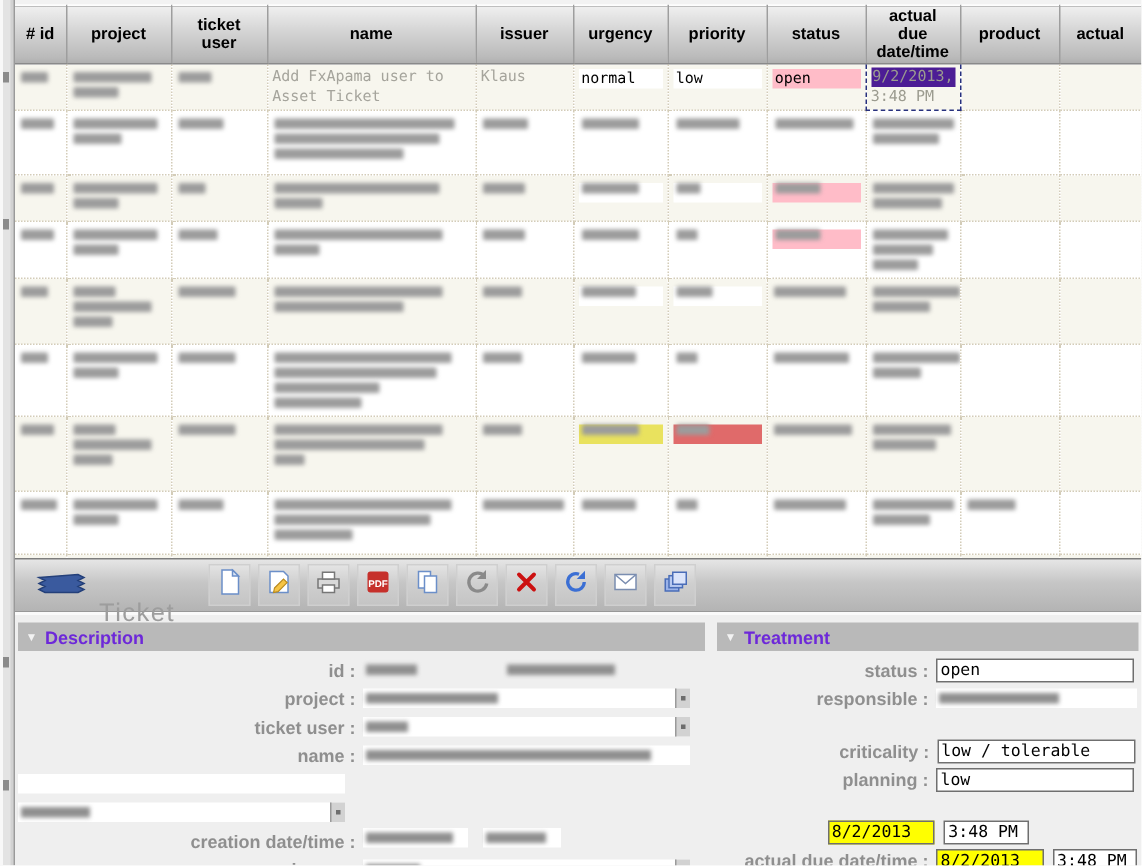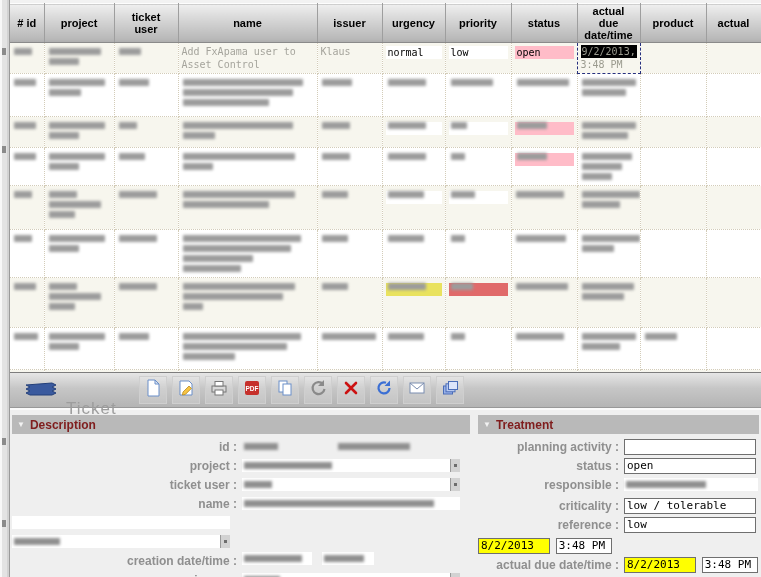--- a/index.html
+++ b/index.html
@@ -21,54 +21,54 @@
         text-align:center;vertical-align:middle;padding:1px 4px;height:27px;
         border-right:1px solid #9e9e9e;border-bottom:1px solid #8a8a8a;border-top:1px solid #fdfdfd;line-height:12px;}
   tbody td{border-right:1px dotted #d3ccb8;border-bottom:1px dotted #d3ccb8;
         padding:2px 3px;vertical-align:top;overflow:hidden;}
   tr.alt td{background:#f7f6ee;}
   .bl{height:7px;background:#9c9c9c;margin:3px 1px;filter:blur(1.5px);border-radius:1px;}
   .cellbox{background:#fff;min-height:13px;line-height:13px;color:#000;padding:0 2px;margin-top:1px;}
   .cellbox .bl{margin:3px 0;}
   .celltext{display:block;line-height:13px;}
   td.selcell{border:1px dashed #27307d;}
-  .hl1{background:#000000;display:inline-block;padding:0 1px;line-height:13px;}
+  .hl1{background:#4c1d95;display:inline-block;padding:0 1px;line-height:13px;}
   .selcell .celltext{color:#9b9b8f;}
   
   .toolbar{height:36px;background:linear-gradient(#e6e6e6,#c6c6c6 45%,#b4b4b4);
         border-top:1px solid #7d7d7d;border-bottom:1px solid #989898;
         display:flex;align-items:center;padding:0 6px;box-sizing:border-box;}
   .tb-ticket{margin:0 8px 0 8px;display:flex;}
   .tb-title{font-size:17px;color:#9d9d9d;margin-right:22px;letter-spacing:1px;margin-top:37px;}
   .tb-btns{display:flex;gap:5px;}
   .tb-btn{width:26px;height:26px;display:flex;align-items:center;justify-content:center;
         border:1px solid #cfcfcf;background:rgba(255,255,255,0.18);}
   
   .detail{display:flex;gap:8px;padding:5px 0 0 2px;background:#efefef;border-top:2px solid #fafafa;}
   .sec-left{width:458px;}
   .sec-right{width:281px;}
   .secbar{height:19px;background:#b9b9b9;display:flex;align-items:center;padding:0 5px;}
   .tri{color:#f2f2f2;font-size:8px;margin-right:5px;}
-  .sectitle{font-weight:bold;font-size:12px;color:#7f1d1d;}
+  .sectitle{font-weight:bold;font-size:12px;color:#6d28d9;}
   .fields{padding-top:3px;}
   .frow{display:flex;align-items:center;height:19px;}
   .flabel{font-weight:bold;color:#8f8f8f;font-size:12px;text-align:right;padding-right:5px;box-sizing:border-box;}
   .sec-left .flabel{width:230px;}
   .sec-left .fctrl{width:218px;position:relative;}
   .sec-right .flabel{width:146px;}
   .sec-right .fctrl{width:134px;position:relative;display:flex;}
   .ffield{background:#fff;height:13px;position:relative;width:100%;}
   .ddbtn{position:absolute;right:0;top:0;width:9px;height:13px;background:#d2d2d2;
         border-left:1px solid #9a9a9a;}
   .ddbtn::after{content:"";position:absolute;left:3px;top:5px;width:3px;height:3px;background:#6d6d6d;}
   .fblur{position:absolute;top:3px;height:7px;background:#8f8f8f;filter:blur(1.5px);}
   .plainblur{position:relative;height:13px;}
   .bord{border:1px solid #6f6f6f;background:#fff;height:14px;line-height:14px;
         font-family:"DejaVu Sans Mono",monospace;font-size:11px;color:#000;padding:0 2px;box-sizing:content-box;}
-  .mt3{margin-top:2px;}
+  .mt3{margin-top:16px;justify-content:center;}
 </style>
 </head>
 <body>
 
 <div id="app">
   <div class="left-strip">
     <i class="tick t1"></i>
     <i class="tick t2"></i>
     <i class="tick t3"></i>
     <i class="tick t4"></i>
@@ -111,21 +111,21 @@
                 <div class="bl" style="width: 18px;"></div>
               </td>
               <td>
                 <div class="bl" style="width: 52px;"></div>
                 <div class="bl" style="width: 30px;"></div>
               </td>
               <td>
                 <div class="bl" style="width: 22px;"></div>
               </td>
               <td>
-                <span class="celltext">Add FxApama user to Asset Control</span>
+                <span class="celltext">Add FxApama user to Asset Ticket</span>
               </td>
               <td>
                 <span class="celltext">Klaus</span>
               </td>
               <td>
                 <div class="cellbox" style="background: rgb(255, 255, 255);">normal</div>
               </td>
               <td>
                 <div class="cellbox" style="background: rgb(255, 255, 255);">low</div>
               </td>
@@ -575,47 +575,41 @@
             </div>
           </div>
       </div>
       <div class="sec sec-right">
         <div class="secbar">
           <span class="tri">▼</span>
           <span class="sectitle">Treatment</span>
         </div>
         <div class="fields" id="treat-fields">
             <div class="frow">
-              <span class="flabel">planning activity :</span>
-              <div class="fctrl">
-                <div class="bord" style="width: 126px;"></div>
-              </div>
-            </div>
-            <div class="frow">
               <span class="flabel">status :</span>
               <div class="fctrl">
                 <div class="bord" style="width: 126px;">open</div>
               </div>
             </div>
             <div class="frow">
               <span class="flabel">responsible :</span>
               <div class="fctrl">
                 <div class="ffield">
                   <div class="fblur" style="width: 80px; left: 2px;"></div>
                 </div>
               </div>
             </div>
             <div class="frow mt3">
               <span class="flabel">criticality :</span>
               <div class="fctrl">
                 <div class="bord" style="width: 126px;">low / tolerable</div>
               </div>
             </div>
             <div class="frow">
-              <span class="flabel">reference :</span>
+              <span class="flabel">planning :</span>
               <div class="fctrl">
                 <div class="bord" style="width: 126px;">low</div>
               </div>
             </div>
             <div class="frow mt3">
               <div class="fctrl">
                 <div class="bord" style="width: 68px; background: rgb(255, 255, 0);">8/2/2013</div>
                 <div class="bord" style="width: 52px; margin-left: 6px;">3:48 PM</div>
               </div>
             </div>

